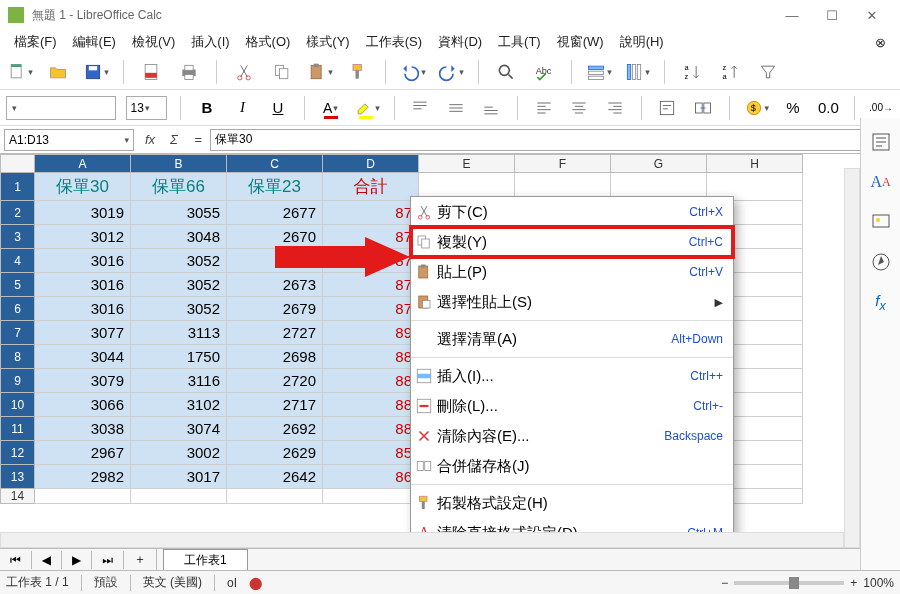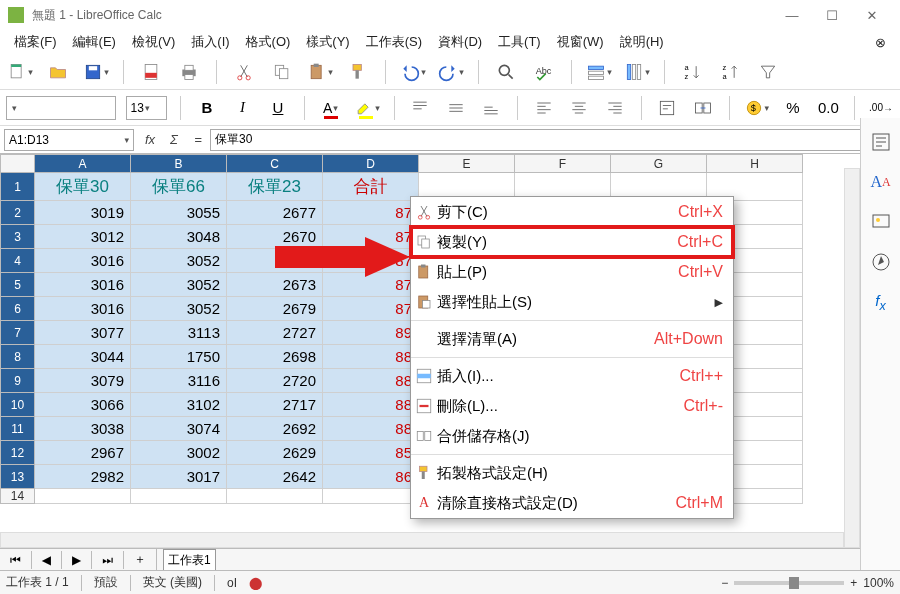--- a/index.html
+++ b/index.html
@@ -48,33 +48,33 @@
 .grid th.colh { height: 18px; min-width: 96px; }
 .grid th.corner { min-width: 34px; width: 34px; }
 
 
 .sidepanel { position: absolute; right: 0; top: 118px; width: 40px; bottom: 24px; border-left: 1px solid #ccc; background: #fafafa; display: flex; flex-direction: column; align-items: center; gap: 12px; padding-top: 10px; }
 .sidebtn { width: 28px; height: 28px; display: flex; align-items: center; justify-content: center; }
 
 
 .tabbar { position: absolute; bottom: 24px; left: 0; right: 40px; height: 22px; display: flex; align-items: center; border-top: 1px solid #bbb; background: #f6f6f6; font-size: 12px; }
 .tabbar .tb { padding: 2px 10px; border-right: 1px solid #bbb; }
-.tabbar .tab { background: #fff; border: 1px solid #999; border-bottom: none; padding: 2px 4px; margin-left: 6px; }
+.tabbar .tab { background: #fff; border: 1px solid #999; border-bottom: none; padding: 2px 20px; margin-left: 6px; }
 .statusbar { position: absolute; bottom: 0; left: 0; right: 0; height: 24px; display: flex; align-items: center; border-top: 1px solid #bbb; font-size: 12px; padding: 0 6px; gap: 12px; color: #333; background: #f6f6f6; }
 .statusbar .sep2 { width: 1px; height: 16px; background: #bbb; }
 .statusbar .zoom { margin-left: auto; display: flex; align-items: center; gap: 6px; }
 .slider { width: 110px; height: 4px; background: #ccc; position: relative; }
 .slider .thumb { position: absolute; left: 50%; top: -4px; width: 10px; height: 12px; background: #888; }
 
 
 .ctxmenu { position: absolute; left: 410px; top: 196px; width: 324px; background: #fff; border: 1px solid #999; box-shadow: 4px 4px 10px rgba(0,0,0,.3); font-size: 15px; }
 .ctxmenu .row { height: 30px; display: flex; align-items: center; padding: 0 10px 0 0; }
 .ctxmenu .row .ic { width: 26px; display: flex; justify-content: center; }
 .ctxmenu .row .lbl { flex: 1; }
-.ctxmenu .row .sc { color: #ef4444; font-size: 16px; }
+.ctxmenu .row .sc { color: #1d4ed8; font-size: 12px; }
 .ctxmenu .row .arr { font-size: 11px; color: #333; margin-left: 6px; }
 .ctxmenu .div { height: 1px; background: #ddd; margin: 3px 0; }
 .ctxmenu .row.hot { outline: 4px solid #e21a1a; outline-offset: -2px; }
 
 
 .red-arrow { position: absolute; left: 270px; top: 232px; pointer-events: none; }
 
 
 .vscroll { position: absolute; right: 40px; top: 168px; width: 16px; bottom: 46px; background: #f0f0f0; border: 1px solid #ddd; }
 .hscroll { position: absolute; left: 0; right: 56px; bottom: 46px; height: 16px; background: #f0f0f0; border: 1px solid #ddd; }
@@ -618,20 +618,29 @@
   </div>
   <div class="row">
     <span class="ic">
         <svg width="18" height="18" viewBox="0 0 24 24">
           <rect x="3" y="3" width="18" height="18" fill="none" stroke="#888"></rect>
           <path d="M6 12h12" stroke="#d33" stroke-width="3"></path>
         </svg>
       </span>
     <span class="lbl">刪除(L)...</span>
     <span class="sc">Ctrl+-</span>
+  </div>
+  <div class="row">
+    <span class="ic">
+        <svg width="18" height="18" viewBox="0 0 24 24">
+          <path d="M6 18l12-12M6 6l12 12" stroke="#d33" stroke-width="2"></path>
+        </svg>
+      </span>
+    <span class="lbl">清除內容(E)...</span>
+    <span class="sc">Backspace</span>
   </div>
   <div class="row">
     <span class="ic">
         <svg width="18" height="18" viewBox="0 0 24 24">
           <rect x="3" y="6" width="8" height="12" fill="none" stroke="#888"></rect>
           <rect x="13" y="6" width="8" height="12" fill="none" stroke="#888"></rect>
         </svg>
       </span>
     <span class="lbl">合併儲存格(J)</span>
   </div>

